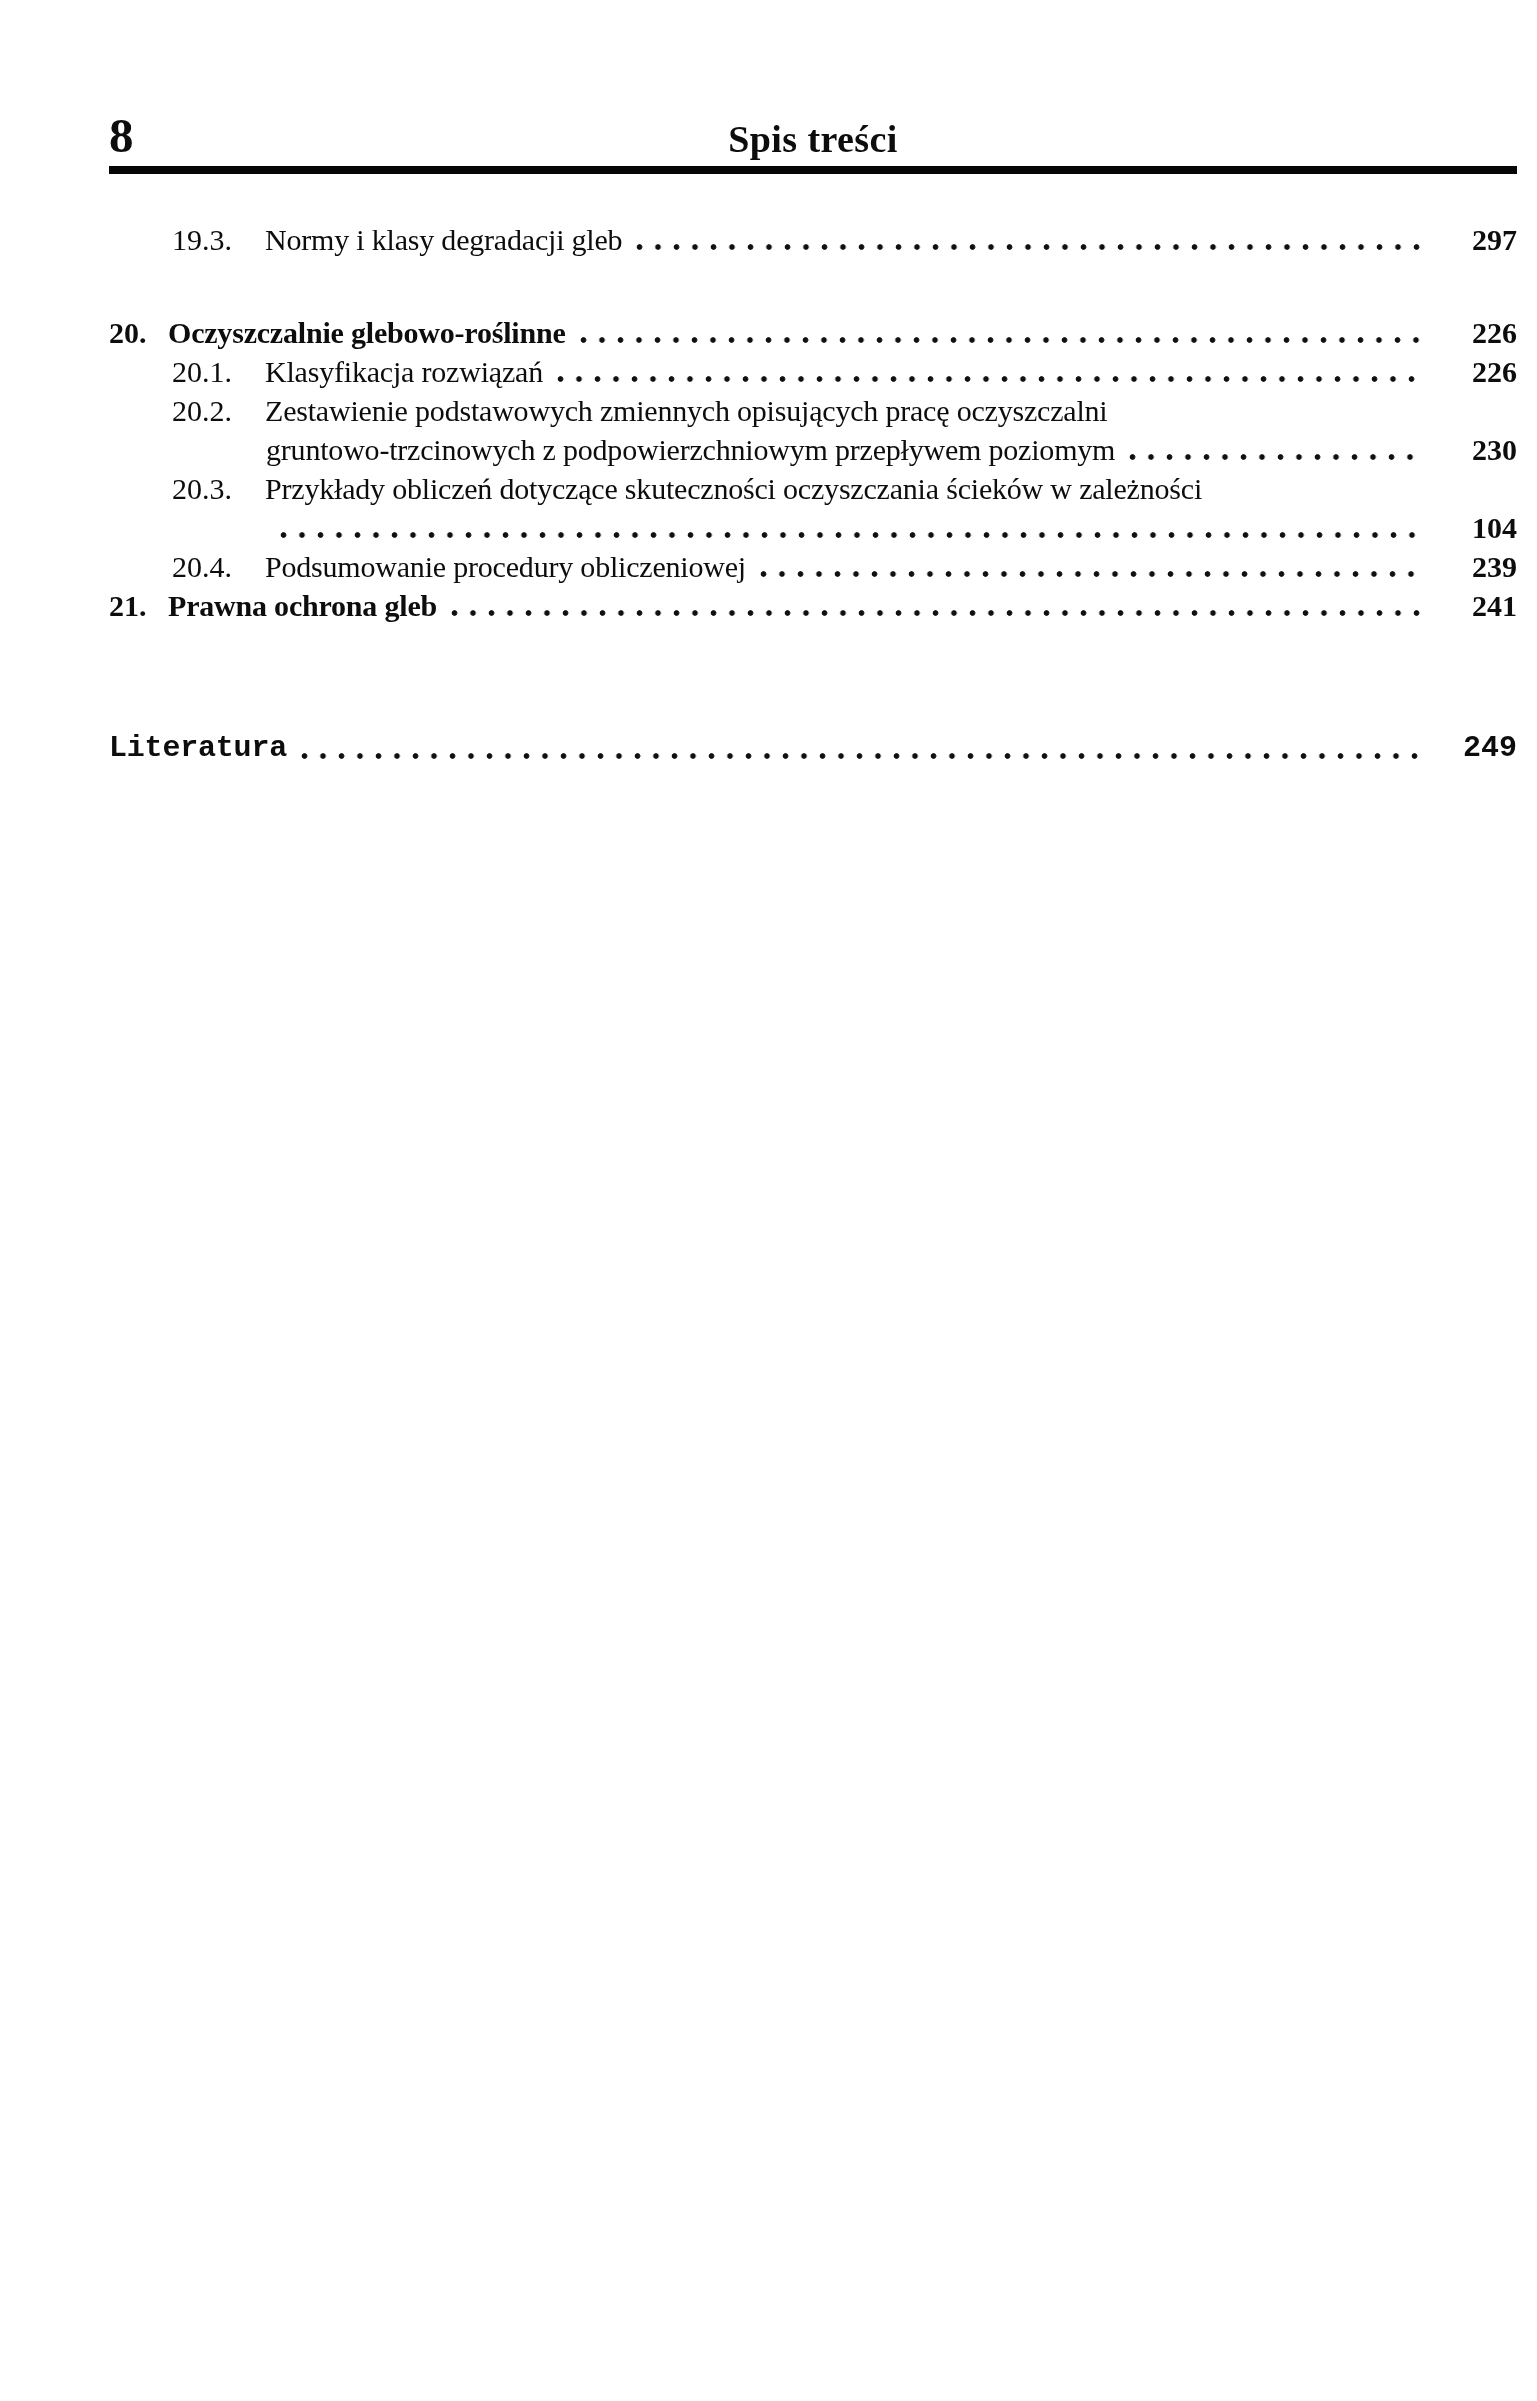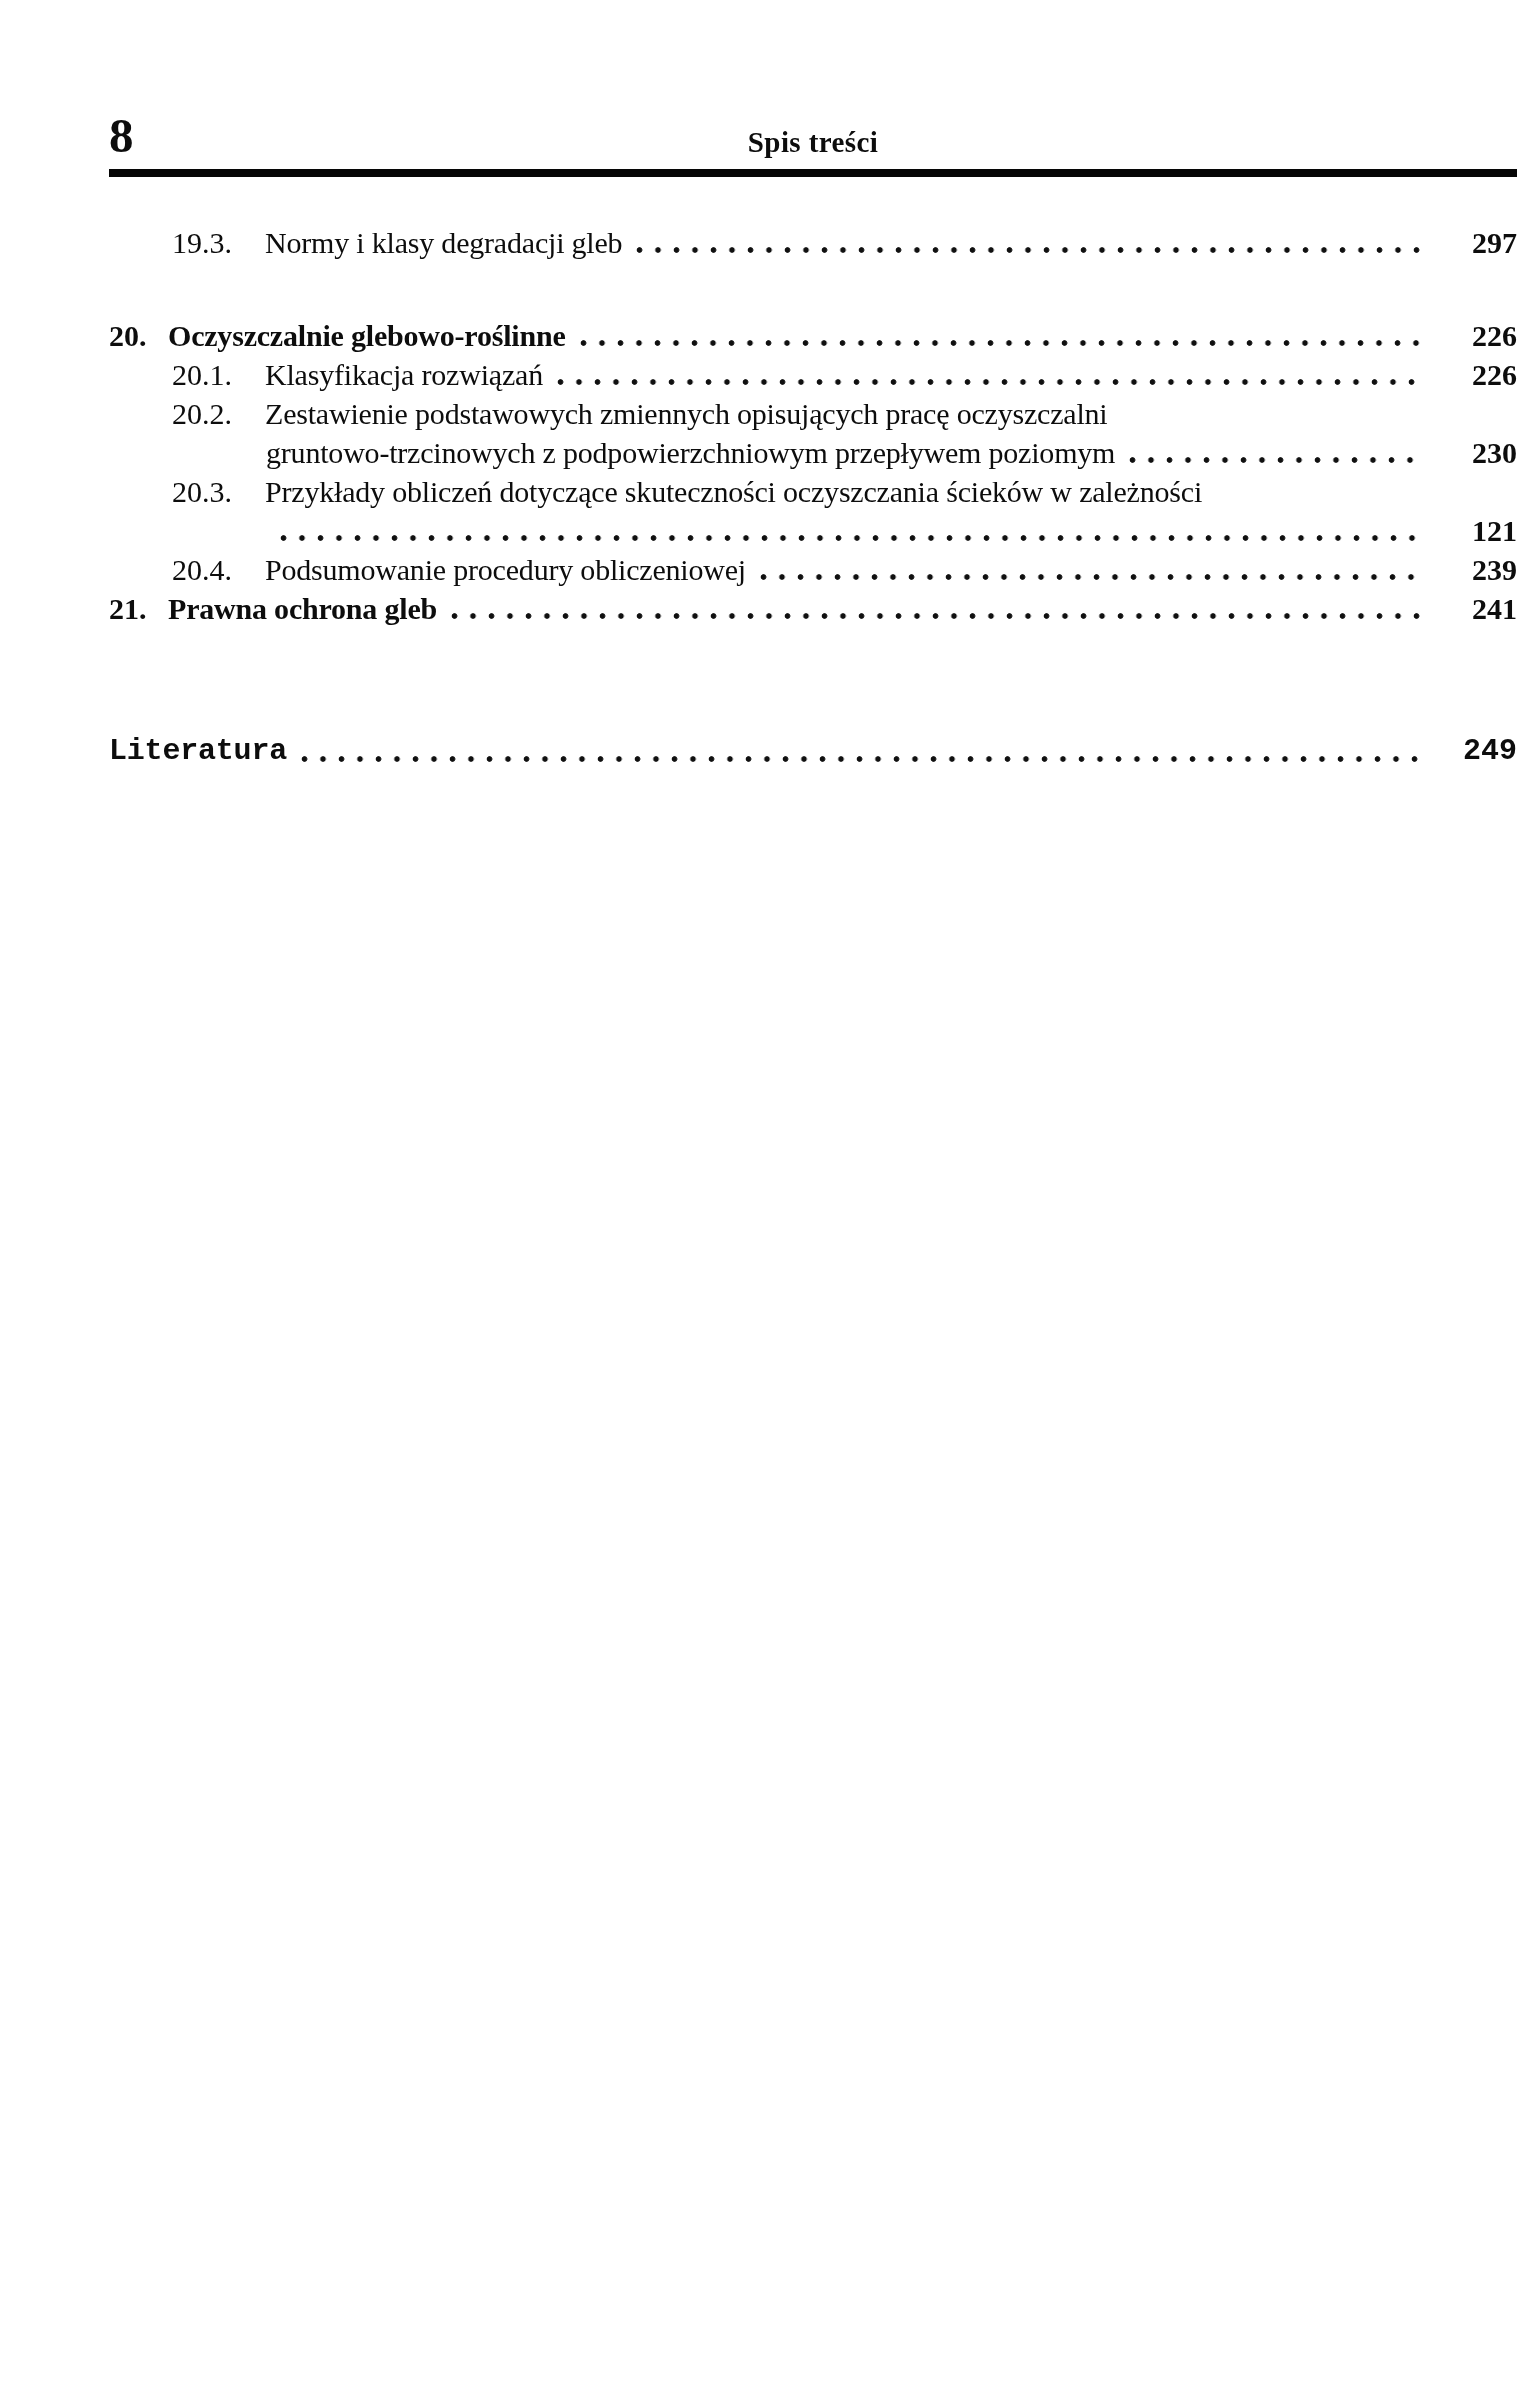--- a/index.html
+++ b/index.html
@@ -28,21 +28,21 @@
     align-items: baseline;
     padding-top: 111px;
   }
   .h-side { flex: 1 1 0; }
   .pagenum {
     font-size: 49px;
     line-height: 49px;
     font-weight: 700;
   }
   .h-title {
-    font-size: 29px;
+    font-size: 38px;
     line-height: 49px;
     font-weight: 700;
     letter-spacing: 0.4px;
     white-space: nowrap;
   }
   .rule {
     height: 8px;
     background: #060606;
     margin-top: 1.8px;
   }
@@ -138,21 +138,21 @@
       <span class="dots"></span>
       <span class="pageno">230</span>
     </div>
 
     <div class="row sub noleader">
       <span class="num">20.3.</span>
       <span class="title">Przykłady obliczeń dotyczące skuteczności oczyszczania ścieków w zależności</span>
     </div>
     <div class="row cont">
       <span class="dots"></span>
-      <span class="pageno">121</span>
+      <span class="pageno">104</span>
     </div>
 
     <div class="row sub">
       <span class="num">20.4.</span>
       <span class="title">Podsumowanie procedury obliczeniowej</span>
       <span class="dots"></span>
       <span class="pageno">239</span>
     </div>
 
     <div class="row main bold gap-21">

